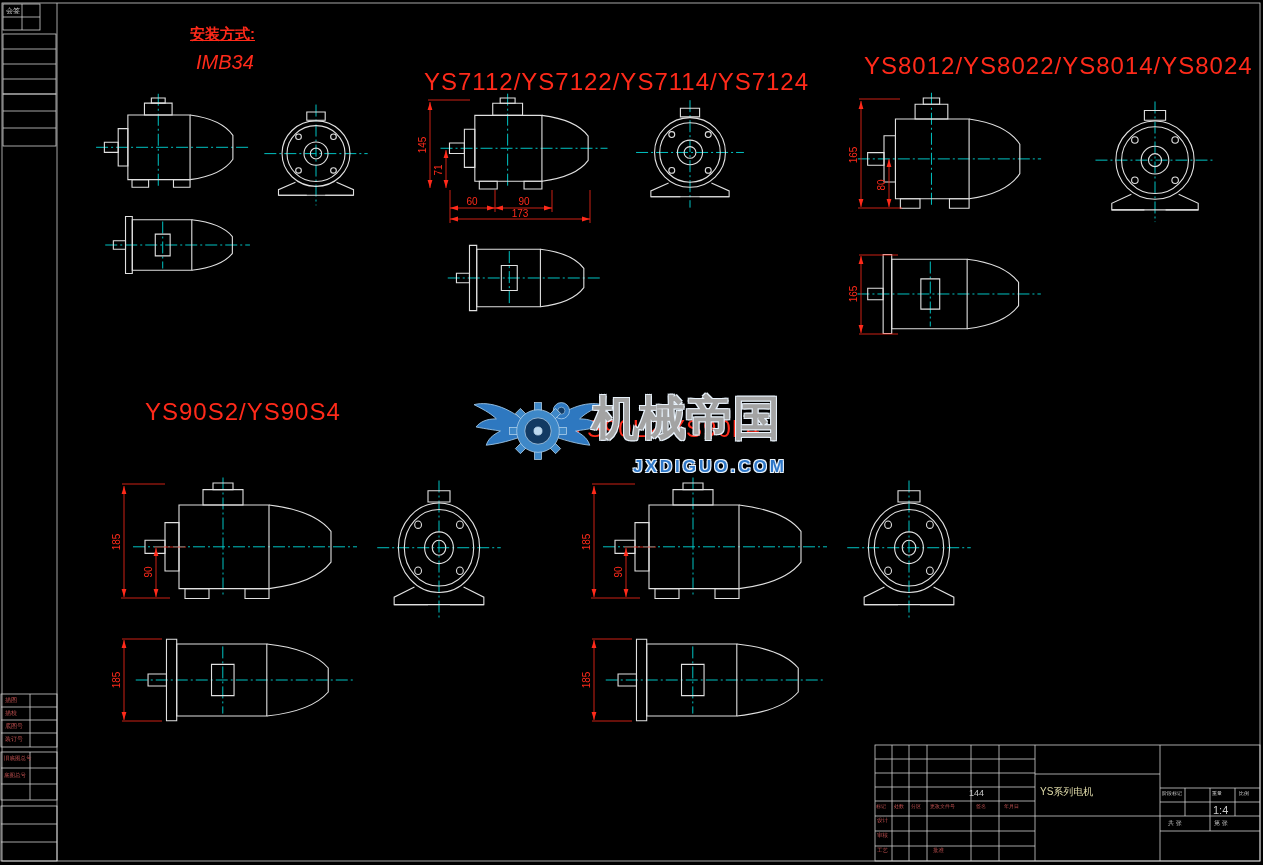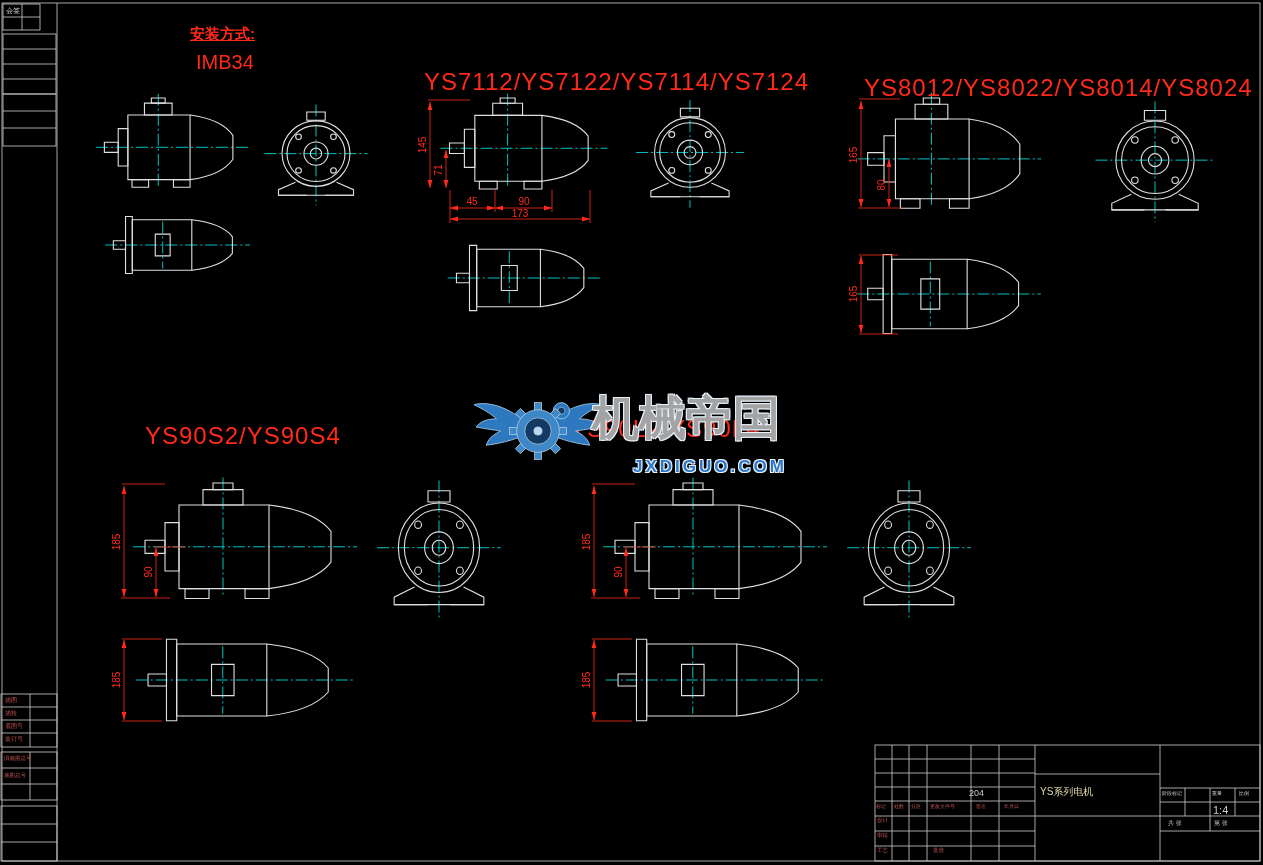--- a/index.html
+++ b/index.html
@@ -193,30 +193,30 @@
     <line x1="626" y1="548" x2="626" y2="597" marker-start="url(#arr)" marker-end="url(#arr)"></line>
     <line x1="624" y1="547" x2="656" y2="547"></line>
 
     <line x1="592" y1="639" x2="632" y2="639"></line>
     <line x1="592" y1="721" x2="632" y2="721"></line>
     <line x1="594" y1="640" x2="594" y2="720" marker-start="url(#arr)" marker-end="url(#arr)"></line>
   </g>
 </svg>
 
 <div class="abs mlabel" style="left:190px;top:26px;">安装方式:</div>
-<div class="abs mcode" style="left:196px;top:52px;">IMB34</div>
+<div class="abs mcode" style="left:196px;top:52px;font-style:italic;">IMB34</div>
 
 <div class="abs glabel" style="left:424px;top:70px;text-align:center;">YS7112/YS7122/YS7114/YS7124</div>
-<div class="abs glabel" style="left:864px;top:76px;">YS8012/YS8022/YS8014/YS8024</div>
-<div class="abs glabel" style="left:145px;top:424px;">YS90S2/YS90S4</div>
+<div class="abs glabel" style="left:864px;top:54px;">YS8012/YS8022/YS8014/YS8024</div>
+<div class="abs glabel" style="left:145px;top:400px;">YS90S2/YS90S4</div>
 <div class="abs glabel" style="left:570px;top:417px;z-index:1;">YS90L2/YS90L4</div>
 
 <span class="abs dim dimv" style="left:423px;top:145px;">145</span>
 <span class="abs dim dimv" style="left:439px;top:170px;">71</span>
-<span class="abs dim dimh" style="left:472px;top:202px;">45</span>
+<span class="abs dim dimh" style="left:472px;top:202px;">60</span>
 <span class="abs dim dimh" style="left:524px;top:202px;">90</span>
 <span class="abs dim dimh" style="left:520px;top:214px;">173</span>
 
 <span class="abs dim dimv" style="left:854px;top:155px;">165</span>
 <span class="abs dim dimv" style="left:882px;top:185px;">80</span>
 <span class="abs dim dimv" style="left:854px;top:294px;">165</span>
 
 <span class="abs dim dimv" style="left:117px;top:542px;">185</span>
 <span class="abs dim dimv" style="left:149px;top:572px;">90</span>
 <span class="abs dim dimv" style="left:117px;top:680px;">185</span>
@@ -244,21 +244,21 @@
     <circle r="21"></circle>
     <circle r="13" fill="#123a63"></circle>
     <circle r="4" fill="#bcd8ee"></circle>
   </g>
 </svg>
 <div class="abs wm-title" style="left:592px;top:394px;">机械帝国</div>
 <div class="abs wm-domain" style="left:633px;top:458px;">JXDIGUO.COM</div>
 
 <span class="abs tbt" style="left:1040px;top:787px;font-size:10px;color:#ded9a8;">YS系列电机</span>
 <span class="abs tbt" style="left:1213px;top:805px;font-size:11px;">1:4</span>
-<span class="abs tbt" style="left:969px;top:789px;font-size:9px;">204</span>
+<span class="abs tbt" style="left:969px;top:789px;font-size:9px;">144</span>
 
 <span class="abs tbred" style="left:876px;top:804px;font-size:5px;">标记</span>
 <span class="abs tbred" style="left:894px;top:804px;font-size:5px;">处数</span>
 <span class="abs tbred" style="left:911px;top:804px;font-size:5px;">分区</span>
 <span class="abs tbred" style="left:930px;top:804px;font-size:5px;">更改文件号</span>
 <span class="abs tbred" style="left:976px;top:804px;font-size:5px;">签名</span>
 <span class="abs tbred" style="left:1004px;top:804px;font-size:5px;">年月日</span>
 
 <span class="abs tbred" style="left:877px;top:818px;font-size:5.5px;">设计</span>
 <span class="abs tbred" style="left:877px;top:833px;font-size:5.5px;">审核</span>

